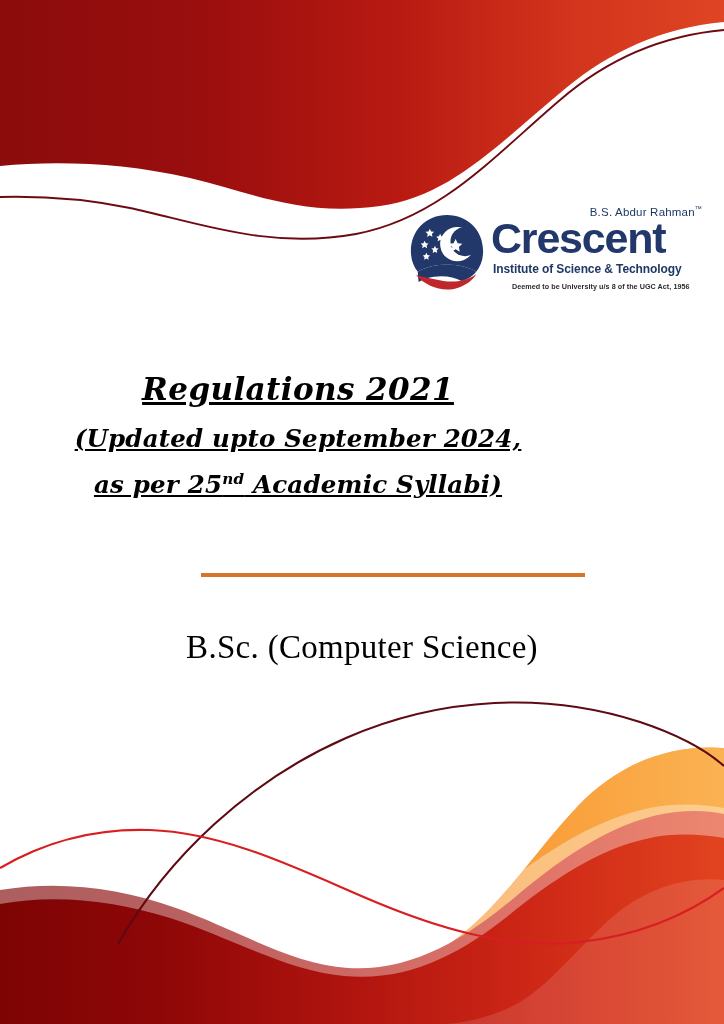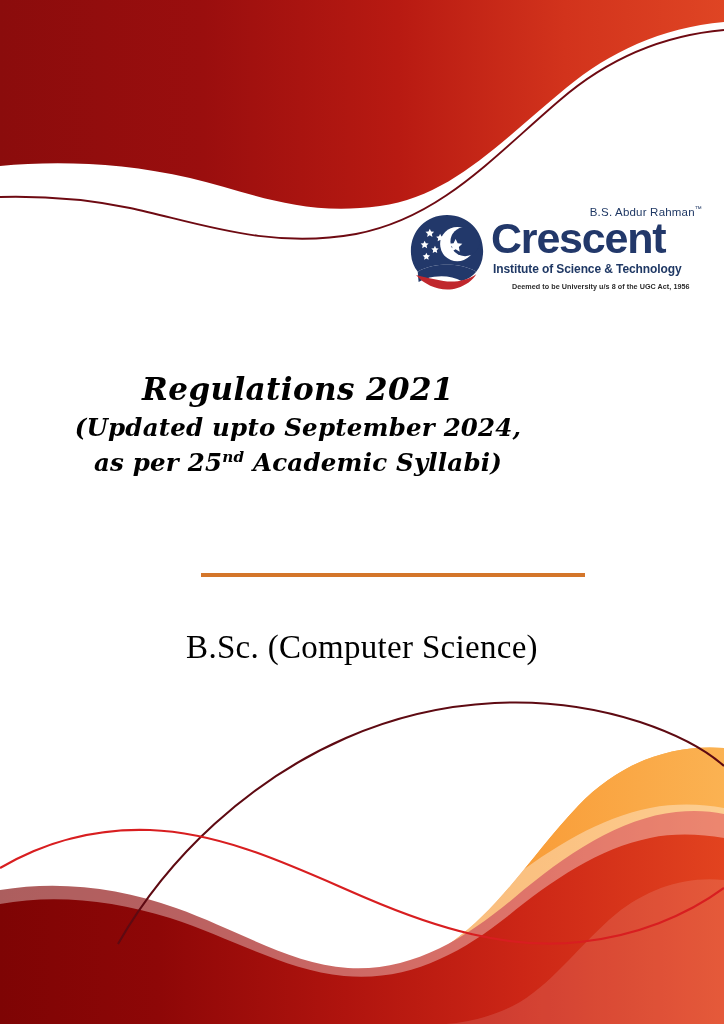--- a/index.html
+++ b/index.html
@@ -100,39 +100,40 @@
     white-space: nowrap;
   }
 
   
   .title-block {
     position: absolute;
     left: 0;
     top: 368px;
     width: 596px;
     text-align: center;
+    text-decoration: underline;
   }
   .title-main {
     font-family: "DejaVu Serif", "Liberation Serif", serif;
     font-style: italic;
     font-weight: bold;
     font-size: 31px;
     color: #000000;
     line-height: 1.36;
     letter-spacing: 0.4px;
   }
   .title-sub {
     font-family: "DejaVu Serif", "Liberation Serif", serif;
     font-style: italic;
     font-weight: bold;
     font-size: 24.5px;
     color: #000000;
     line-height: 1.33;
     letter-spacing: 0.2px;
-    margin-top: 2px;
+    margin-top: 13px;
   }
   .title-sub sup {
     font-size: 0.62em;
     vertical-align: super;
   }
 
   .divider {
     position: absolute;
     left: 201px;
     top: 573px;

